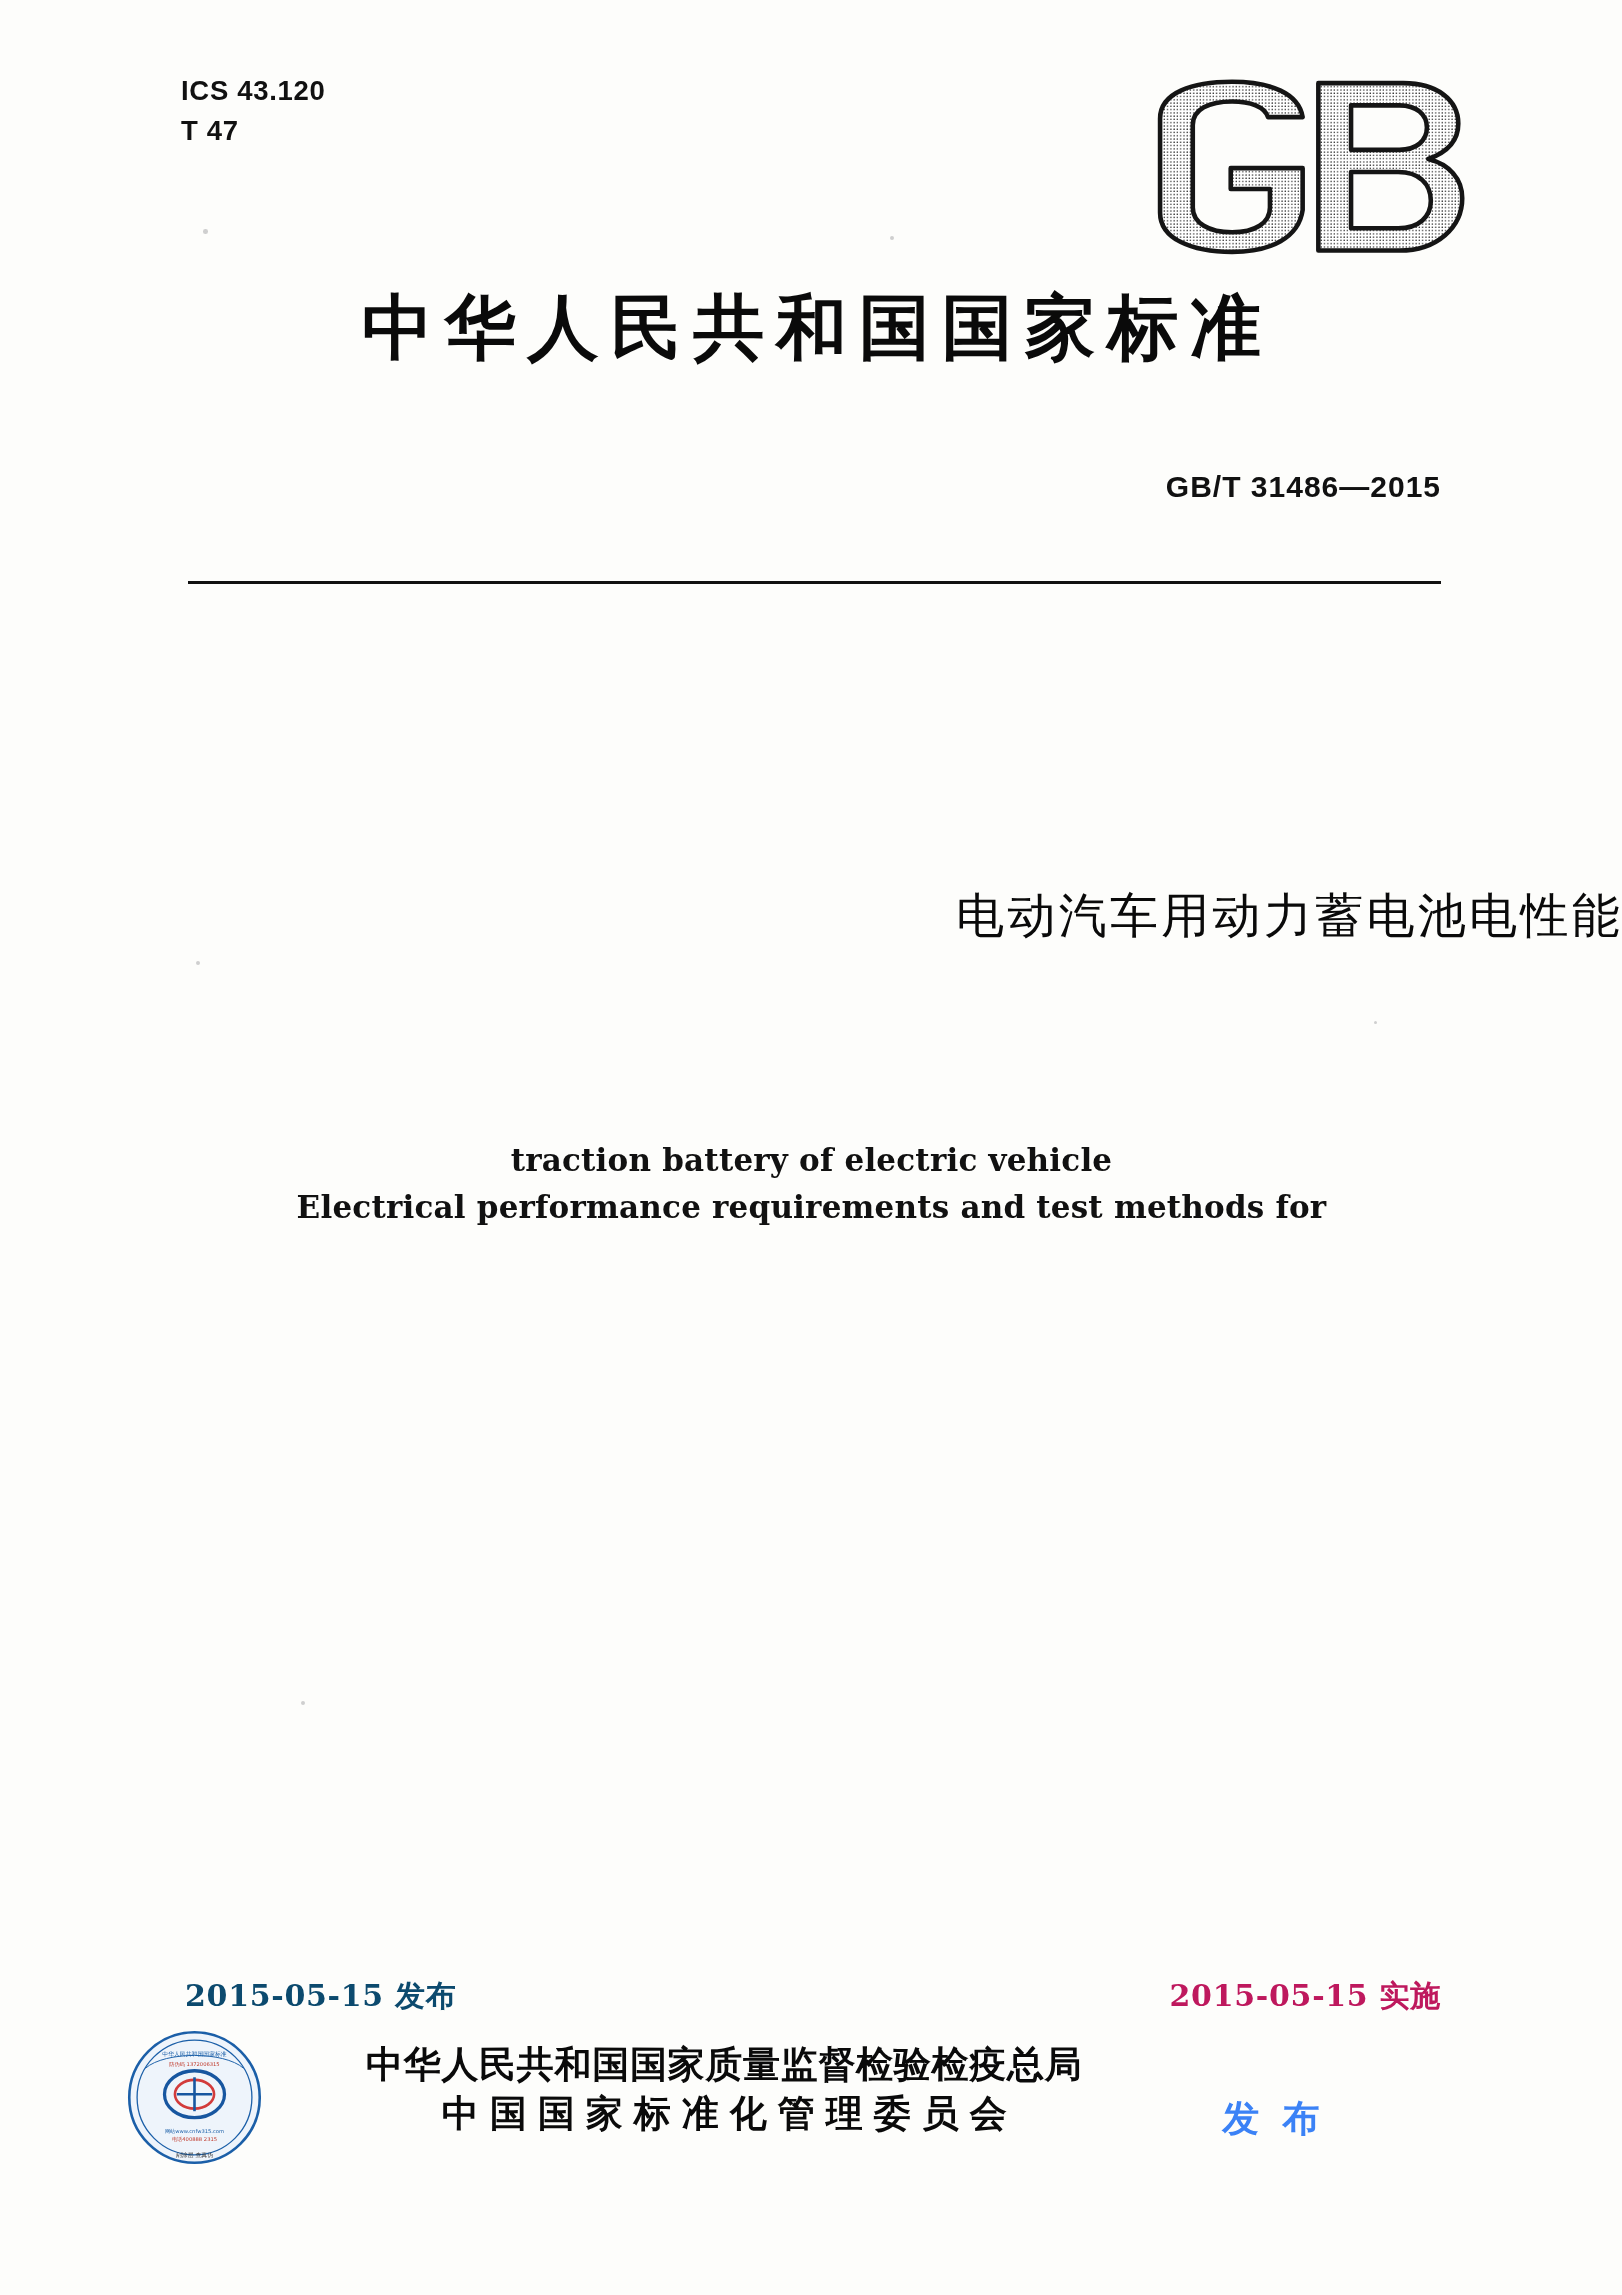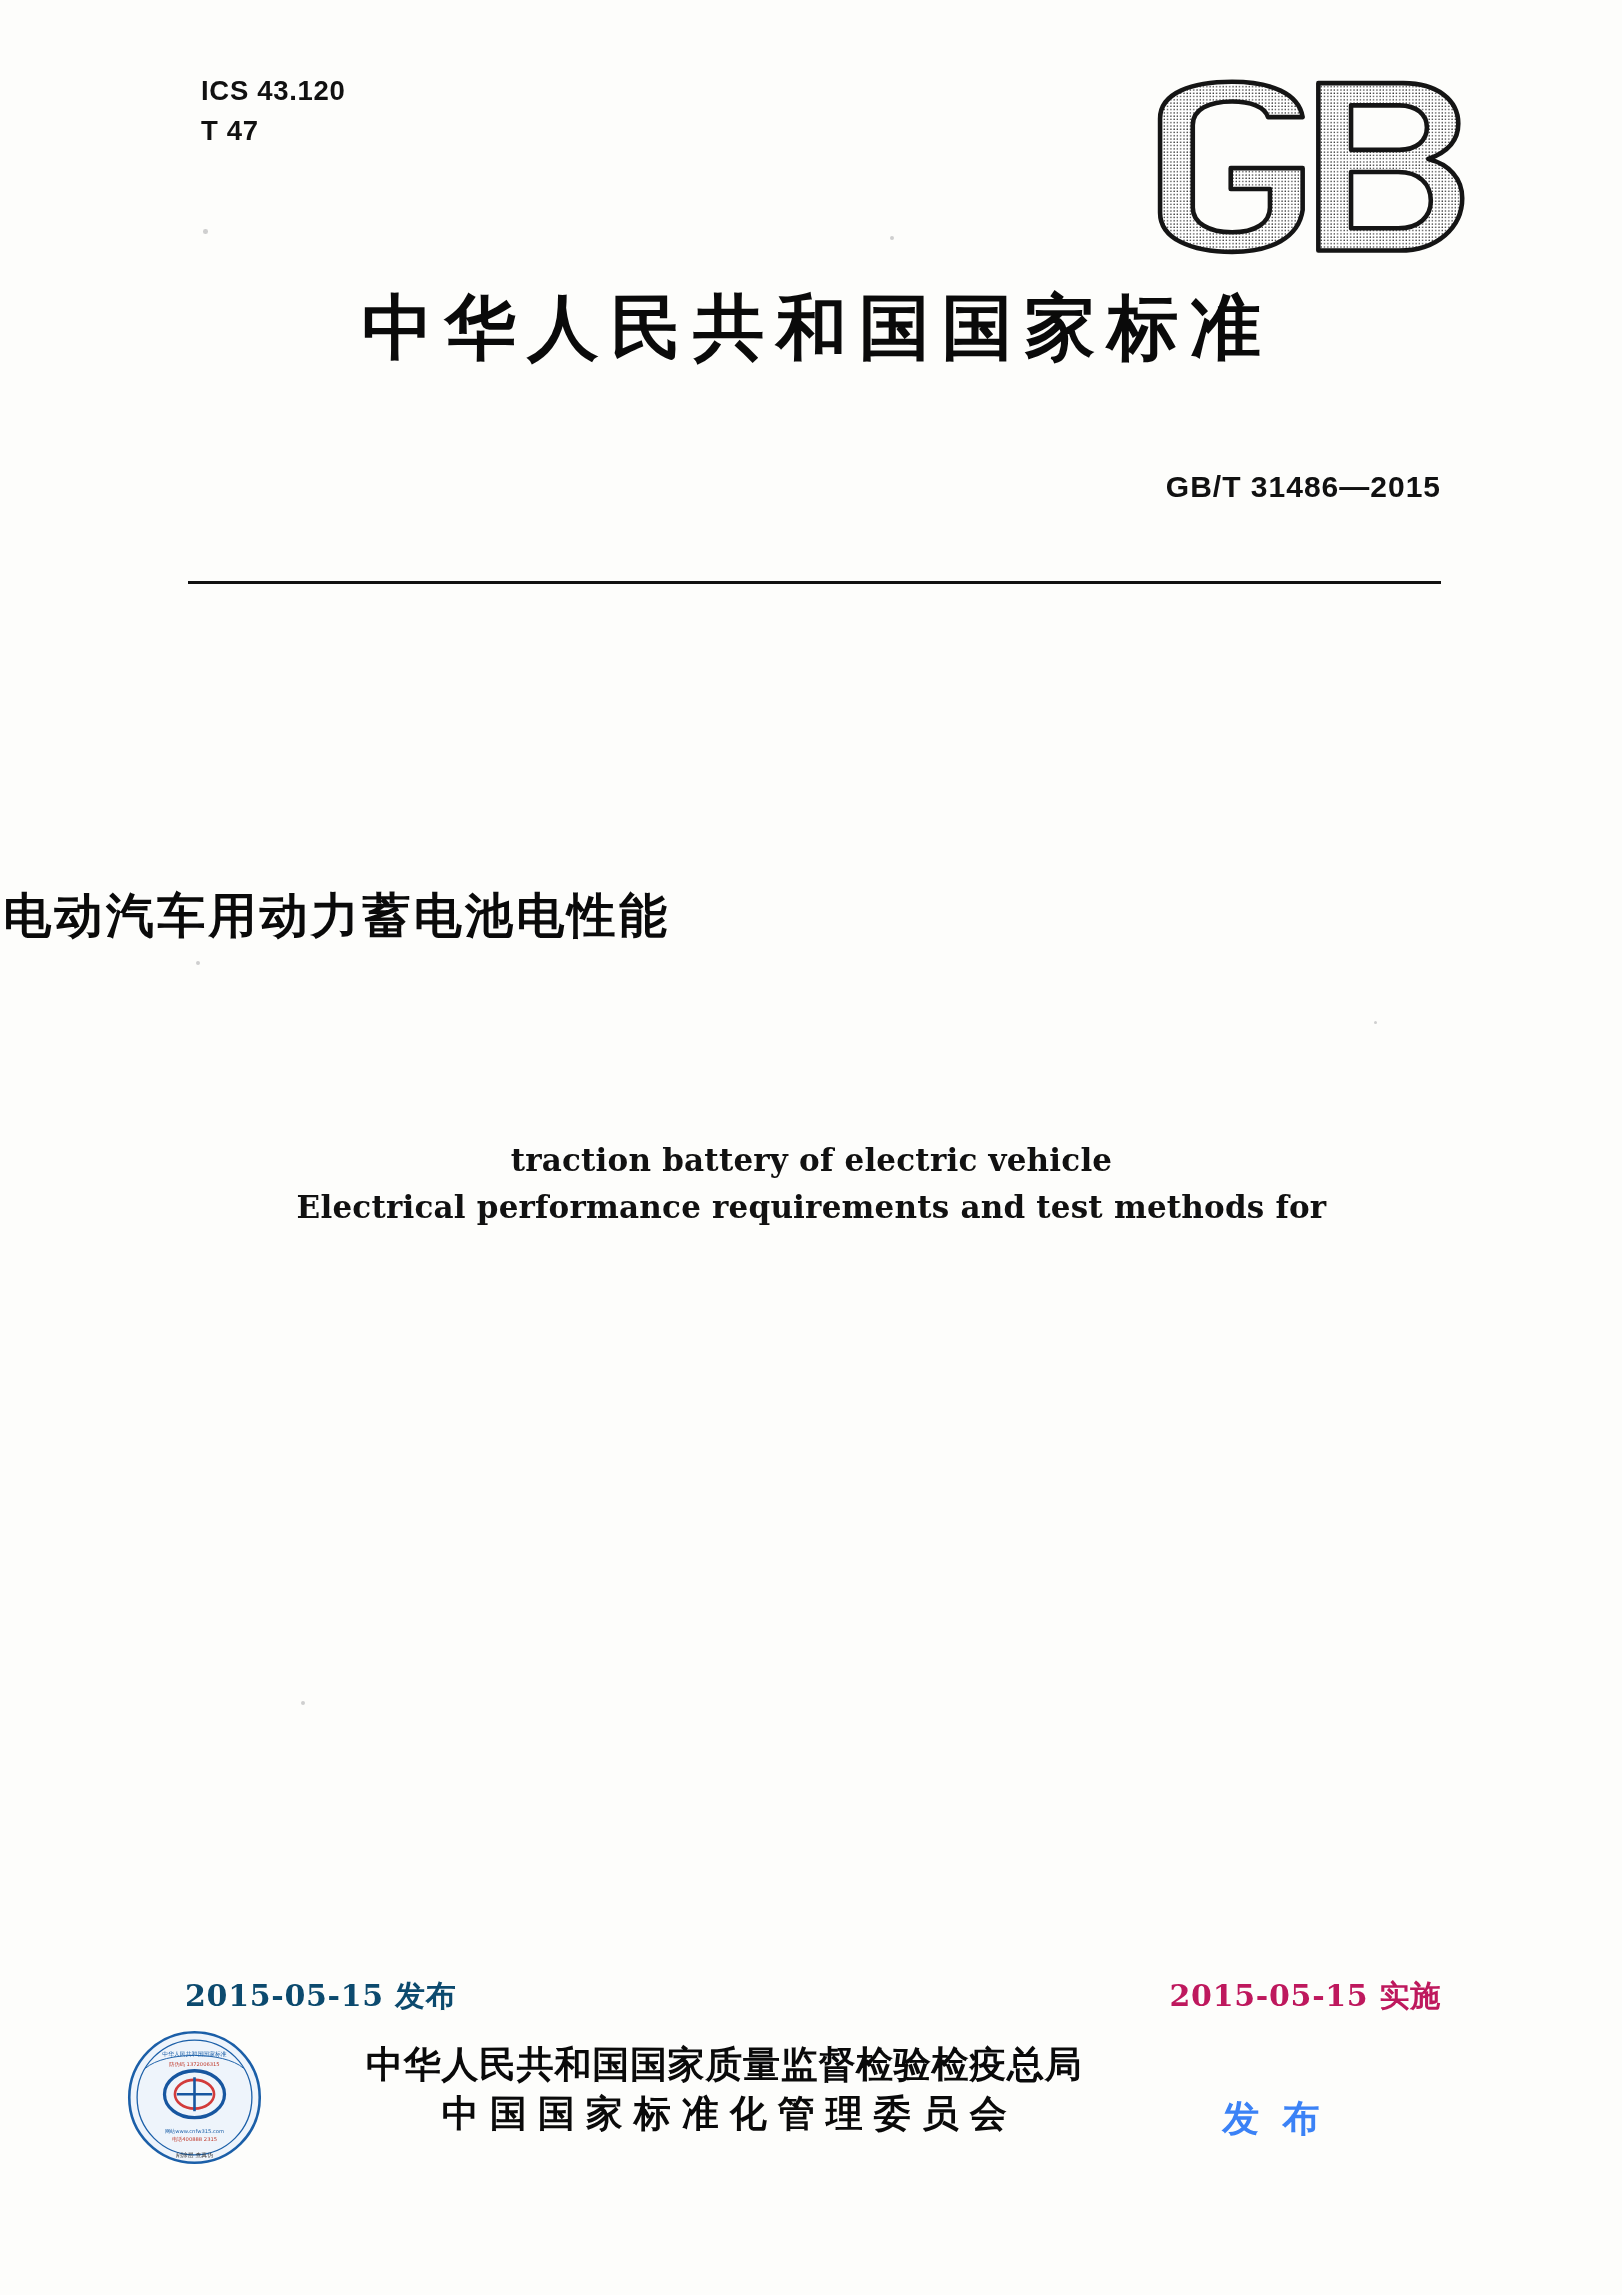--- a/index.html
+++ b/index.html
@@ -24,21 +24,21 @@
     position: absolute;
     left: 181px;
     top: 71px;
     font-family: "Liberation Sans", sans-serif;
     font-size: 27.5px;
     font-weight: bold;
     letter-spacing: 0.7px;
     line-height: 1.45;
     color: #111;
   }
-  .ics-line { white-space: pre; margin-left: 20px; }
+  .ics-line { white-space: pre; }
 
   
   .gb-logo {
     position: absolute;
     right: 149px;
     top: 79px;
     width: 327px;
     height: 177px;
   }
   .gb-logo svg { display: block; }
@@ -79,23 +79,23 @@
     height: 3.3px;
     background: #111;
   }
 
   
   .doc-title {
     position: absolute;
     left: 0;
     right: 0;
     top: 885px;
-    text-align: left;
-    font-family: "DejaVu Serif", serif;
-    font-weight: bold;
+    text-align: right;
+    font-family: "DejaVu Serif", serif;
+    font-weight: normal;
     color: #0a0a0a;
   }
   .doc-title .line {
     font-size: 48px;
     letter-spacing: 3.3px;
     line-height: 1.28;
     text-indent: 3.3px;
   }
 
   .doc-subtitle {

